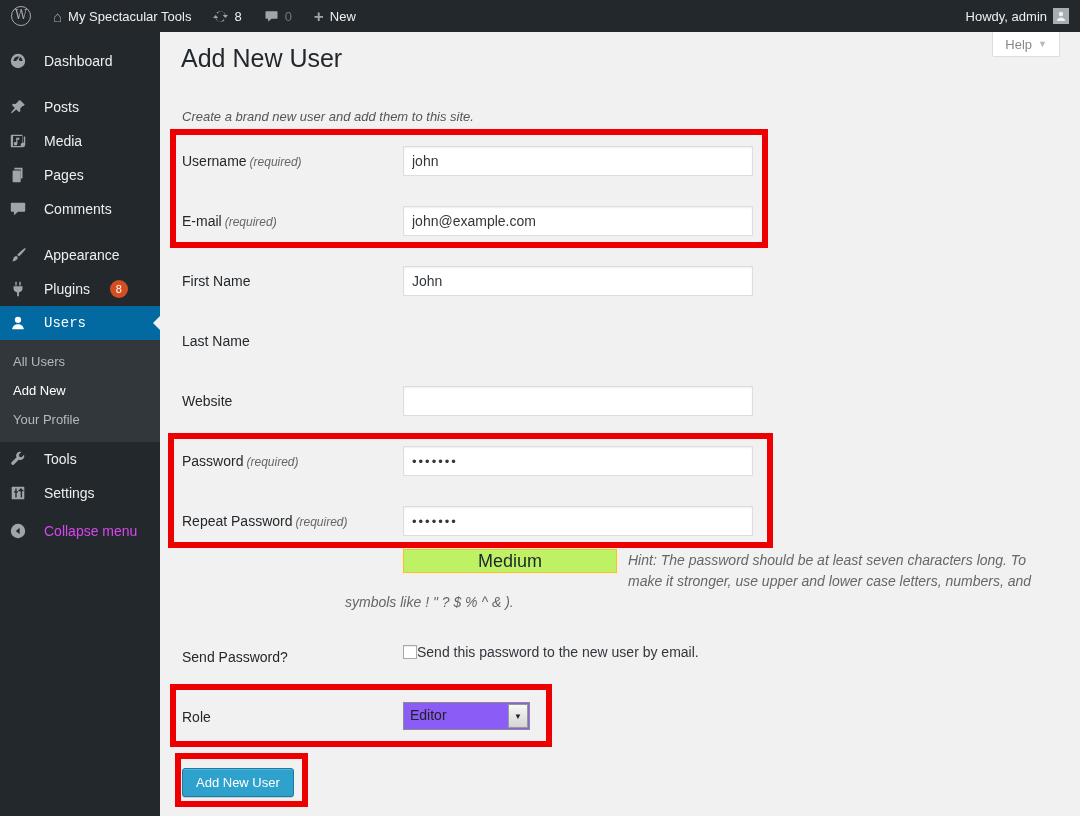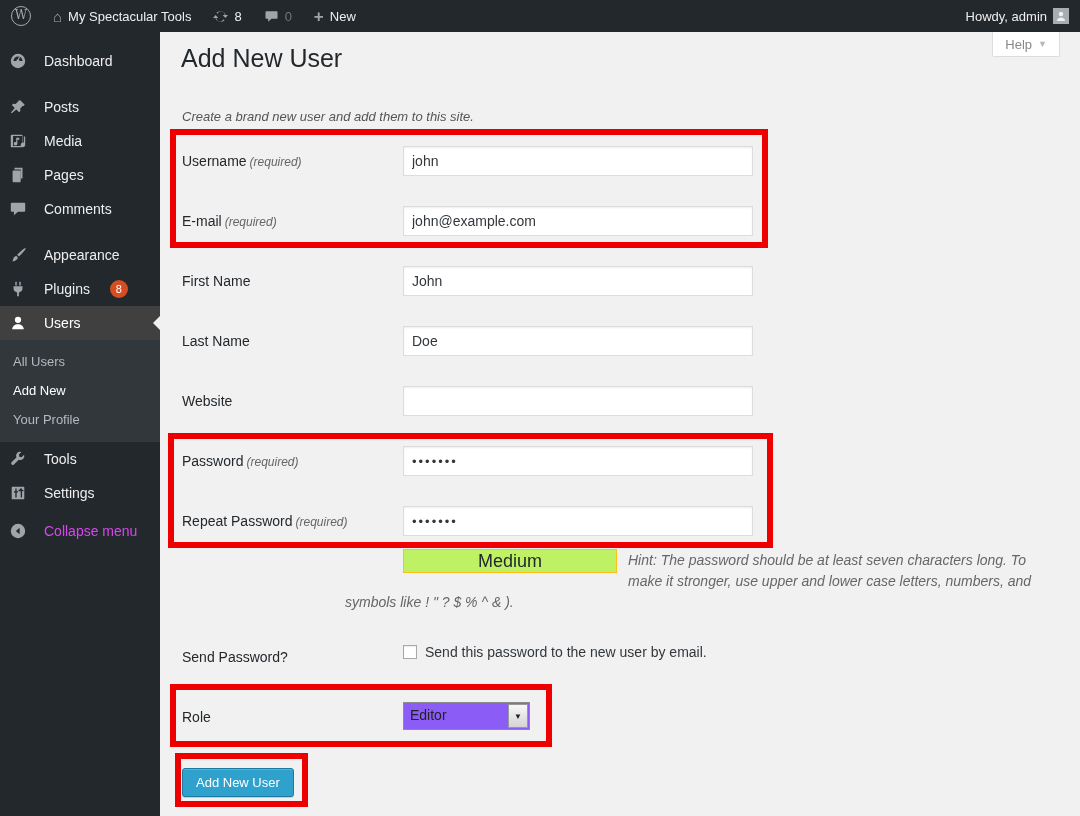--- a/index.html
+++ b/index.html
@@ -35,21 +35,21 @@
     position:absolute; top:32px; left:0; width:160px; height:784px;
     background:#23282d; color:#eee; font-size:14px; z-index:50;
   }
   .menu-pad { height:12px; }
   .menu-gap-sm { height:4px; }
   .menu-item {
     position:relative; display:flex; align-items:center; gap:16px;
     height:34px; padding-left:8px; color:#eee; cursor:pointer;
   }
   .menu-item .micon { width:20px; height:20px; color:#a0a5aa; flex:0 0 20px; display:flex; align-items:center; justify-content:center; }
-  .menu-item.active { background:#404040; color:#fff; }
+  .menu-item.active { background:#0369a1; color:#fff;font-family:Liberation Mono, monospace; }
   .menu-item.active .micon { color:#fff; }
   .menu-item.dim { color:#d946ef; }
   .active-arrow {
     position:absolute; right:0; top:50%; margin-top:-7px; width:0; height:0;
     border-top:7px solid transparent; border-bottom:7px solid transparent;
     border-right:7px solid #f1f1f1;
   }
   .update-badge {
     background:#d54e21; color:#fff; border-radius:50%; min-width:18px; height:18px;
     line-height:18px; text-align:center; font-size:11px; display:inline-block; margin-left:4px;
@@ -85,21 +85,21 @@
     background:#bef264; border:1px solid #ffc114; text-align:center;
     line-height:22px; font-size:18px; color:#23282d;
   }
   .hint {
     position:absolute; left:185px; top:518px; width:702px;
     font-size:14px; font-style:italic; color:#666; line-height:21px;
   }
   .hint-spacer { float:left; width:283px; height:42px; }
 
   .send-row-label { top:615px; line-height:20px; }
-  .send-field { position:absolute; left:243px; top:612px; display:flex; align-items:center; gap:8px; font-size:14px; color:#32373c; }
+  .send-field { position:absolute; left:243px; top:612px; display:flex; align-items:center; font-size:14px; color:#32373c; }
   .checkbox {
     appearance:none; -webkit-appearance:none; width:14px; height:14px; margin:0;
     border:1px solid #a8a8a8; background:#fff; box-shadow:inset 0 1px 1px rgba(0,0,0,0.08); cursor:pointer;
   }
 
   .role-label { top:675px; line-height:20px; }
   .role-select {
     position:absolute; left:243px; top:670px; width:127px; height:28px;
     background:#8b5cf6; border:1px solid #8d8d8d; display:flex; cursor:pointer;
   }
@@ -307,21 +307,20 @@
 
   <div class="form-label" style="top:174px;">
     <span>E-mail</span><span class="req">(required)</span>
   </div>
   <input class="text-input" style="top: 174px;" type="text" value="john@example.com">
 
   <div class="form-label" style="top:234px;">First Name</div>
   <input class="text-input" style="top: 234px;" type="text" value="John">
 
   <div class="form-label" style="top:294px;">Last Name</div>
-  <input class="text-input" style="top: 294px;" type="text" value="Doe">
 
   <div class="form-label" style="top:354px;">Website</div>
   <input class="text-input" style="top: 354px;" type="text" value="">
 
   <div class="form-label" style="top:414px;">
     <span>Password</span><span class="req">(required)</span>
   </div>
   <input class="text-input pw" style="top: 414px;" type="text" value="•••••••">
 
   <div class="form-label" style="top:474px;">

